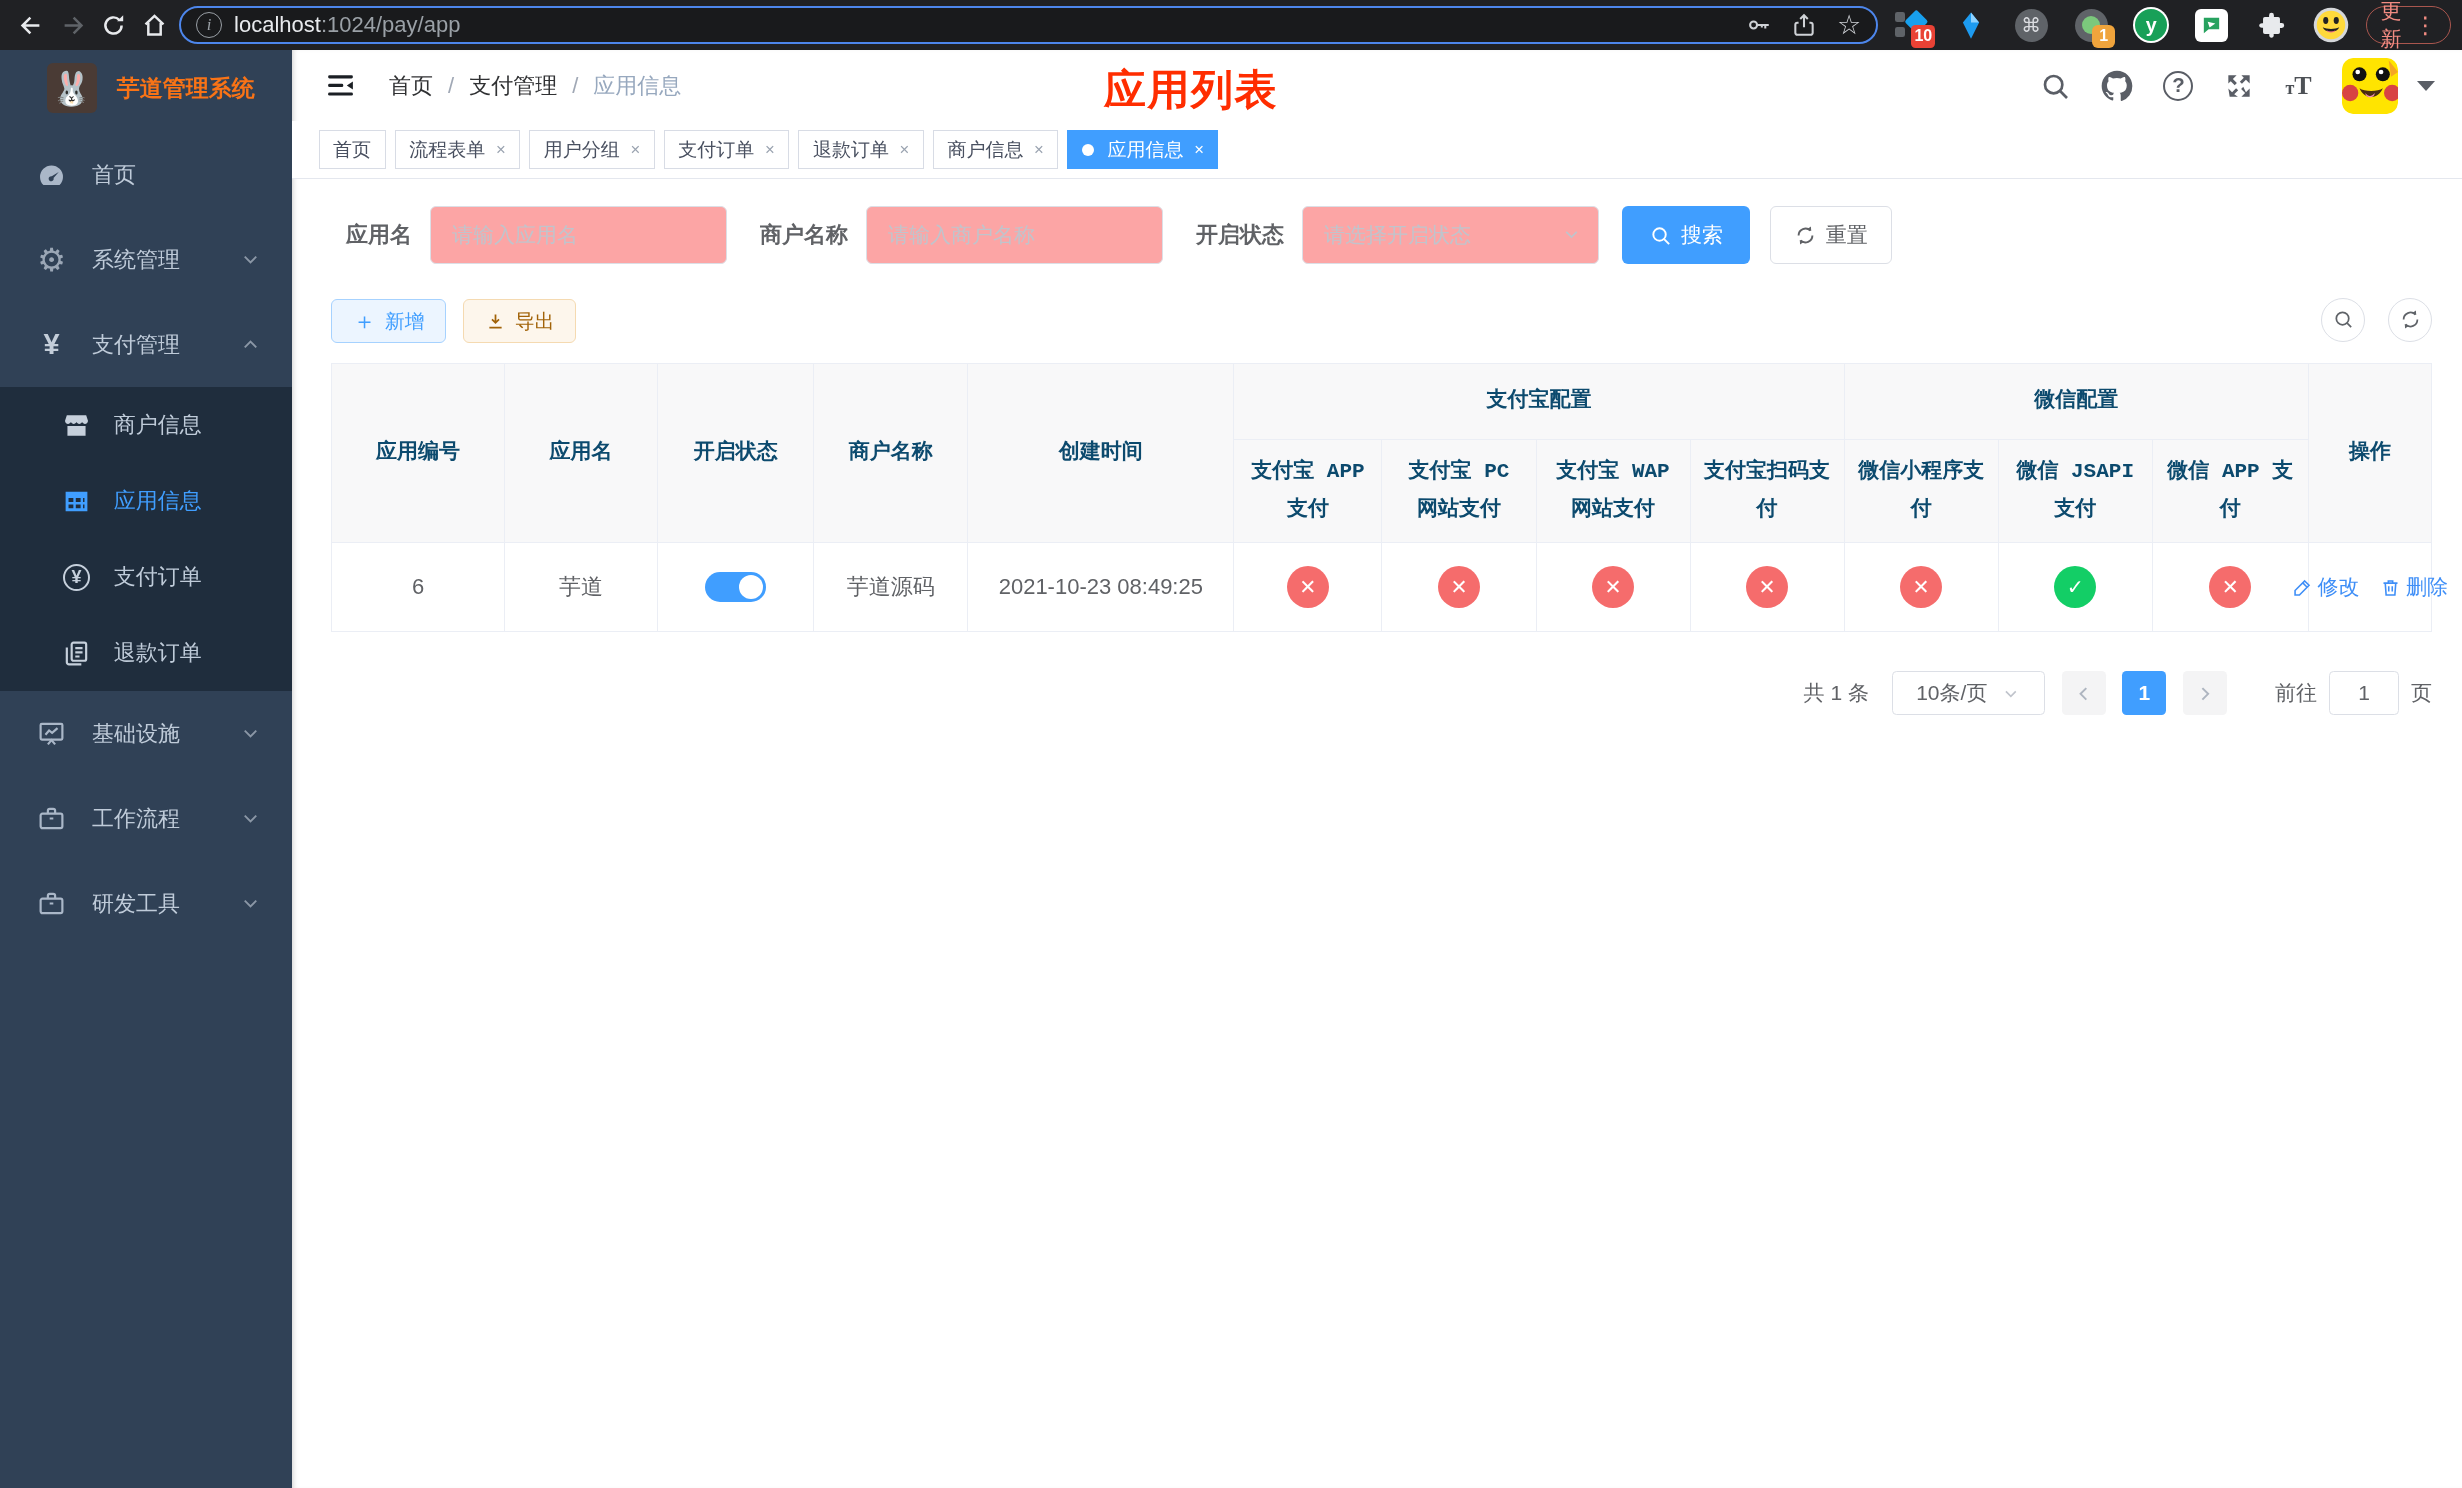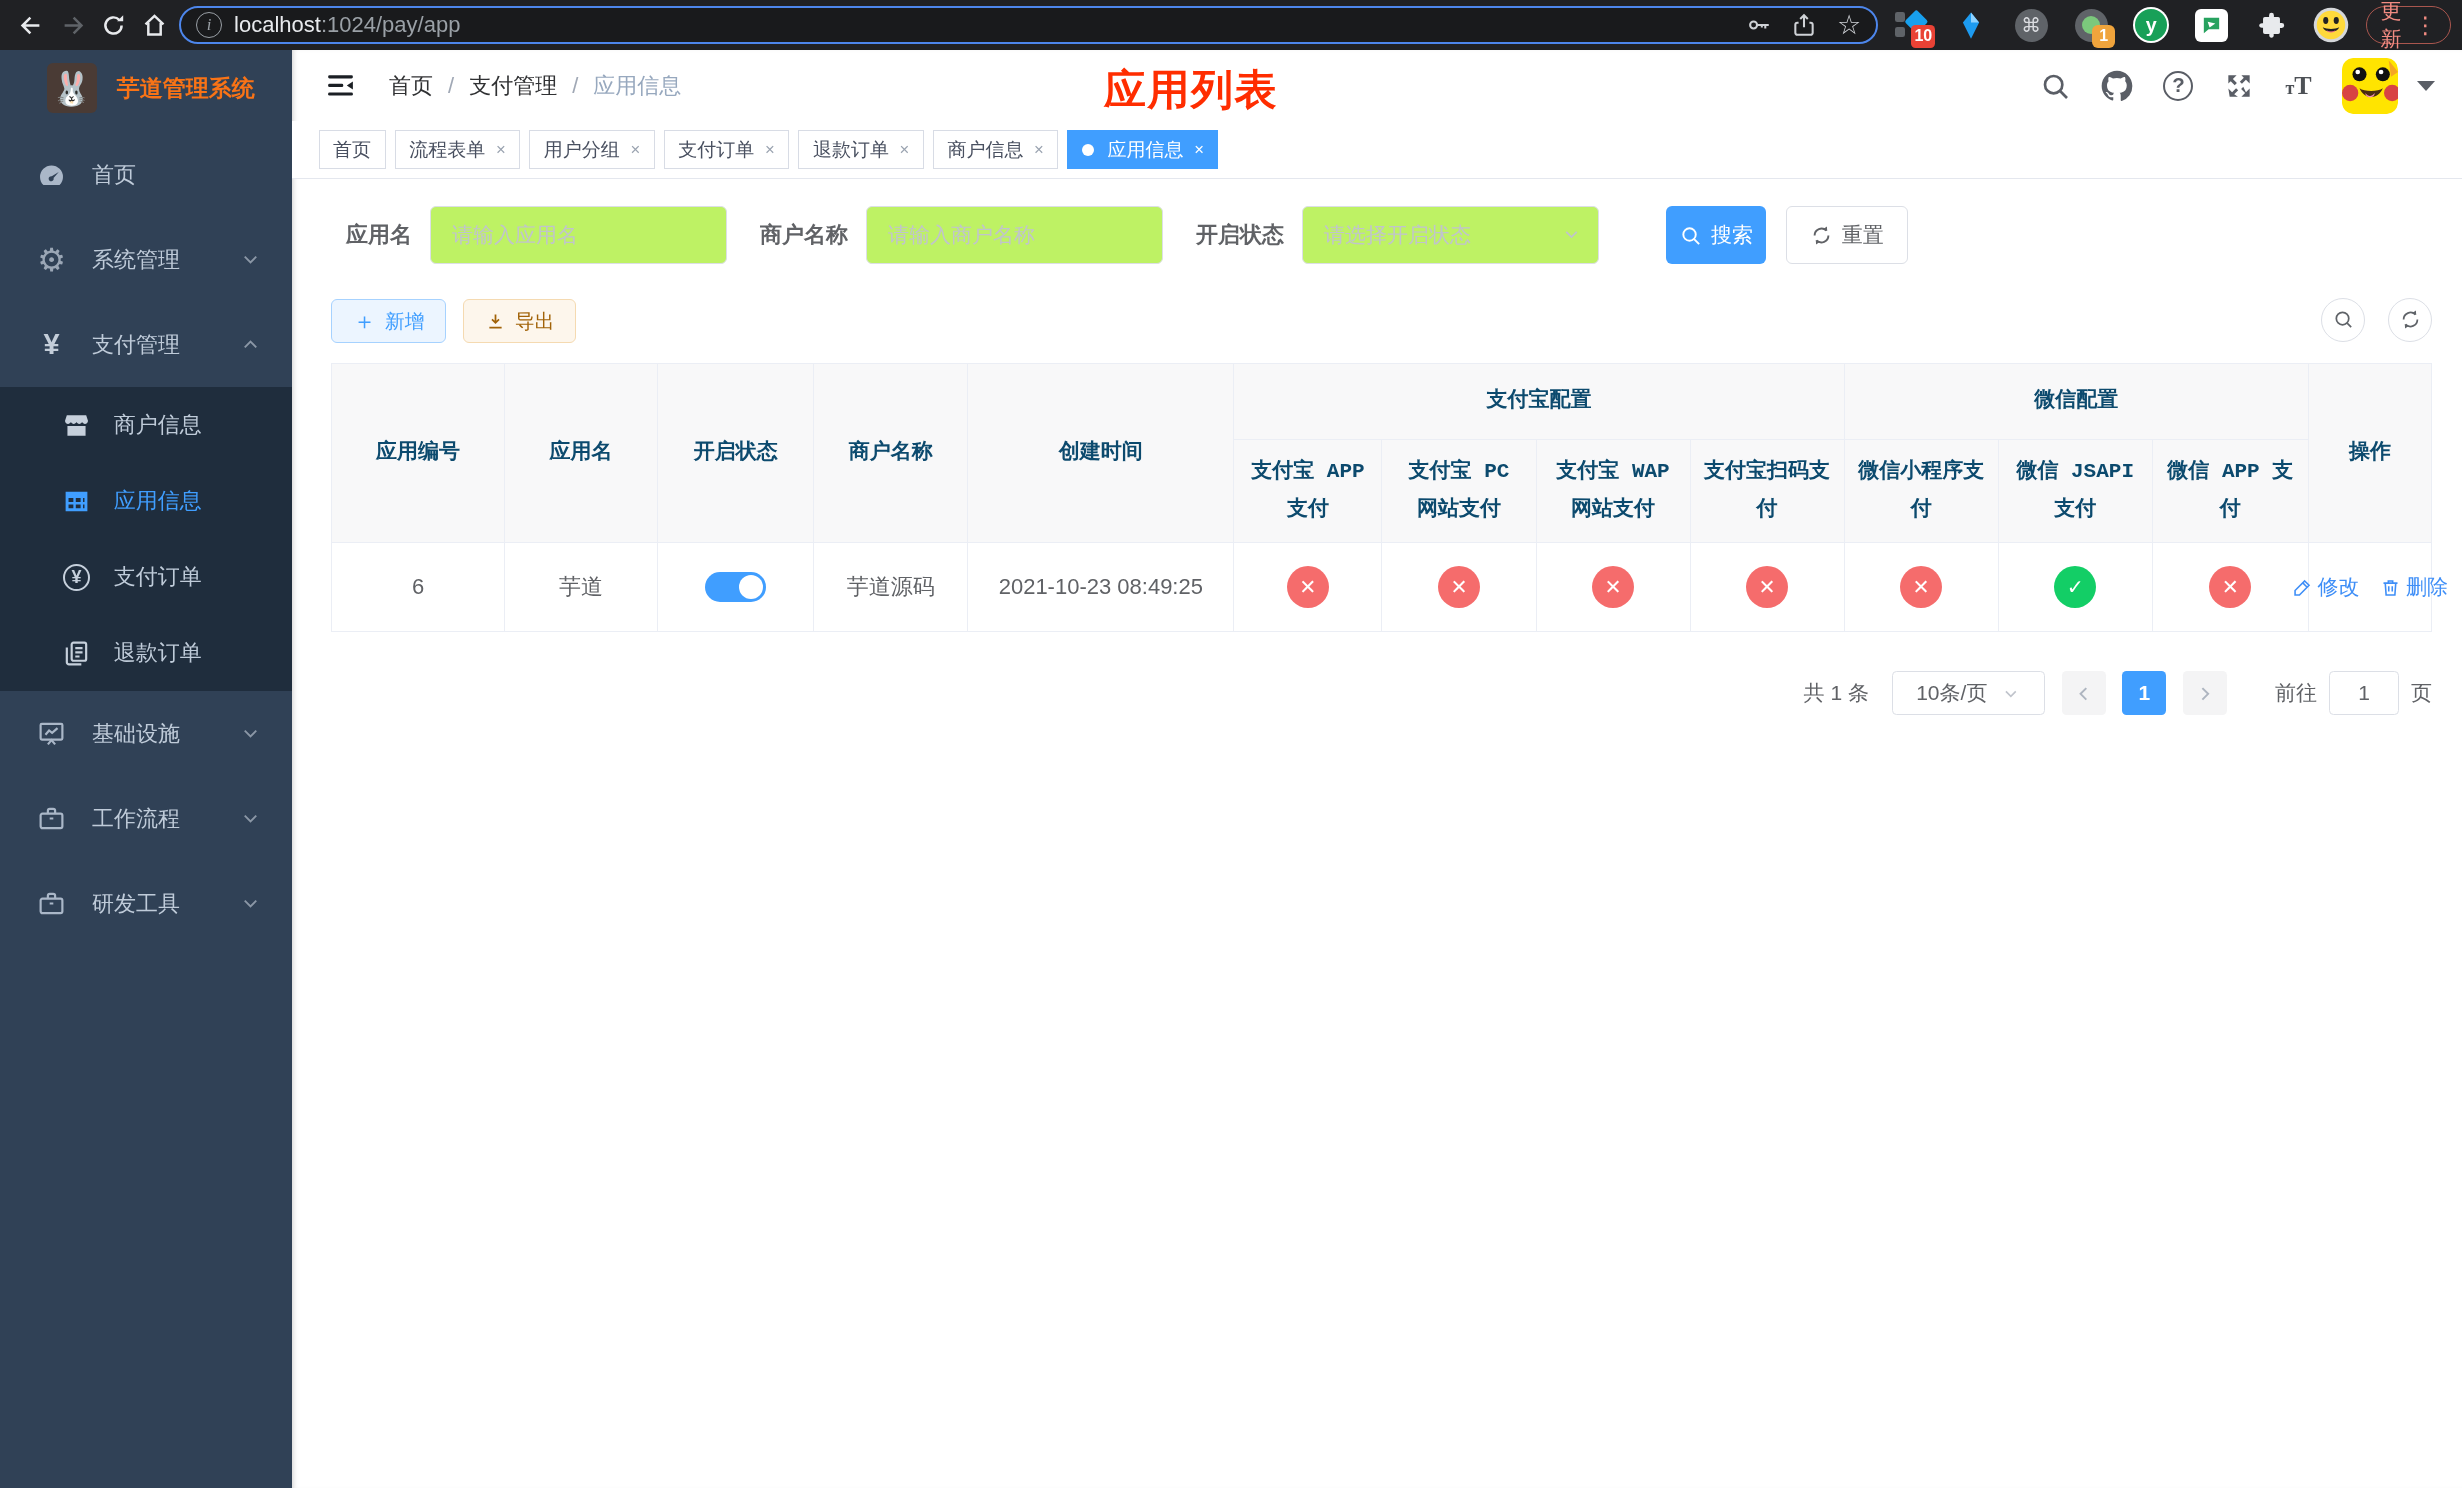--- a/index.html
+++ b/index.html
@@ -79,28 +79,28 @@
   .tab .x { font-size:16.7px; color:#9aa3b0; }
   .tab.active { background:#409eff; border-color:#409eff; color:#fff; }
   .tab.active .x { color:#fff; }
   .tab.active::before { content:""; width:12px; height:12px; border-radius:50%; background:#fff; margin-right:3px; }
 
   .content { flex:1; padding:27px 30px 0 39px; position:relative; }
 
   
   .filters { display:flex; align-items:center; padding-left:15px; }
   .f-label { font-size:22px; font-weight:bold; color:#606266; margin-right:18px; white-space:nowrap; }
-  .f-input { width:297px; height:58px; border:1.5px solid #dcdfe6; border-radius:6px; padding:0 21px; font-size:21px; color:#606266; outline:none; font-family:inherit; background:#bef264; }
+  .f-input { width:297px; height:58px; border:1.5px solid #dcdfe6; border-radius:6px; padding:0 21px; font-size:21px; color:#606266; outline:none; font-family:inherit; background:#fca5a5; }
   .f-input::placeholder { color:#c0c4cc; }
   .f-group { display:flex; align-items:center; margin-right:33px; }
   .sel-wrap { position:relative; }
   .sel-wrap .sel-chev { position:absolute; right:16.7px; top:18px; width:21px; height:21px; color:#c0c4cc; pointer-events:none; }
   .btn { height:58px; border-radius:6px; font-size:21px; display:inline-flex; align-items:center; justify-content:center; gap:9px; cursor:pointer; border:1.5px solid transparent; font-family:inherit; }
   .btn svg { width:23px; height:23px; }
-  .btn-primary { background:#409eff; color:#fff; padding:0 12px;margin-left:44px; }
+  .btn-primary { background:#409eff; color:#fff; padding:0 26px; }
   .btn-plain { background:#fff; border-color:#dcdfe6; color:#606266; padding:0 23px; margin-left:19.7px; }
 
   
   .toolbar { margin-top:35px; display:flex; gap:16.7px; position:relative; }
   .btn-sm { height:44px; border-radius:6px; font-size:19.7px; display:inline-flex; align-items:center; gap:9px; padding:0 21px; cursor:pointer; }
   .btn-sm svg { width:21px; height:21px; }
   .btn-add { background:#ecf5ff; border:1.5px solid #a6d2ff; color:#409eff; }
   .btn-add .plus { font-size:23px; }
   .btn-export { background:#fdf6ec; border:1.5px solid #f5dab1; color:#a16207; }
   .mini-btns { position:absolute; right:0; top:-1.5px; display:flex; gap:23px; }

